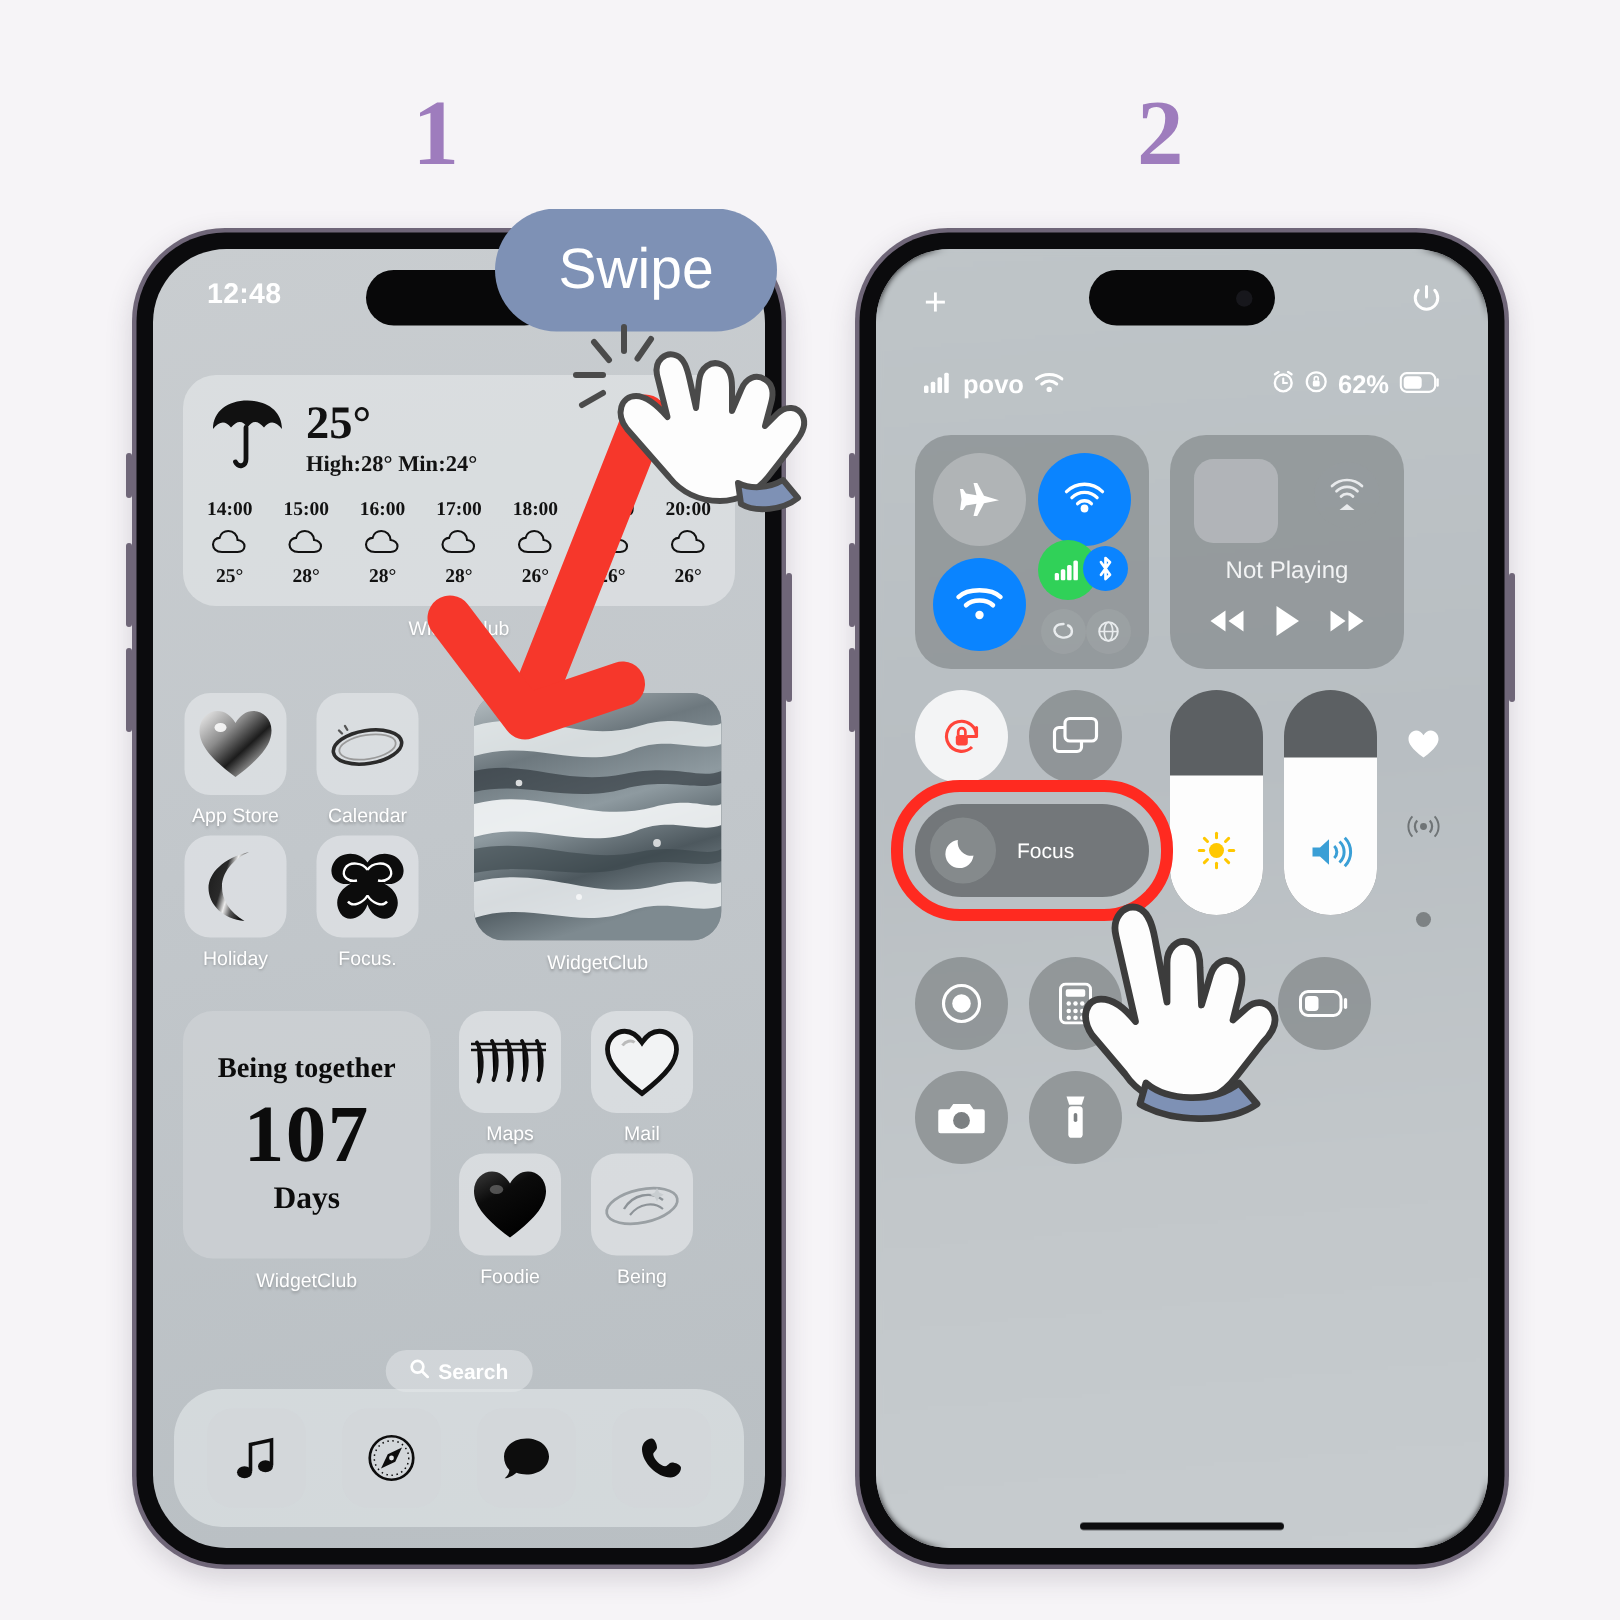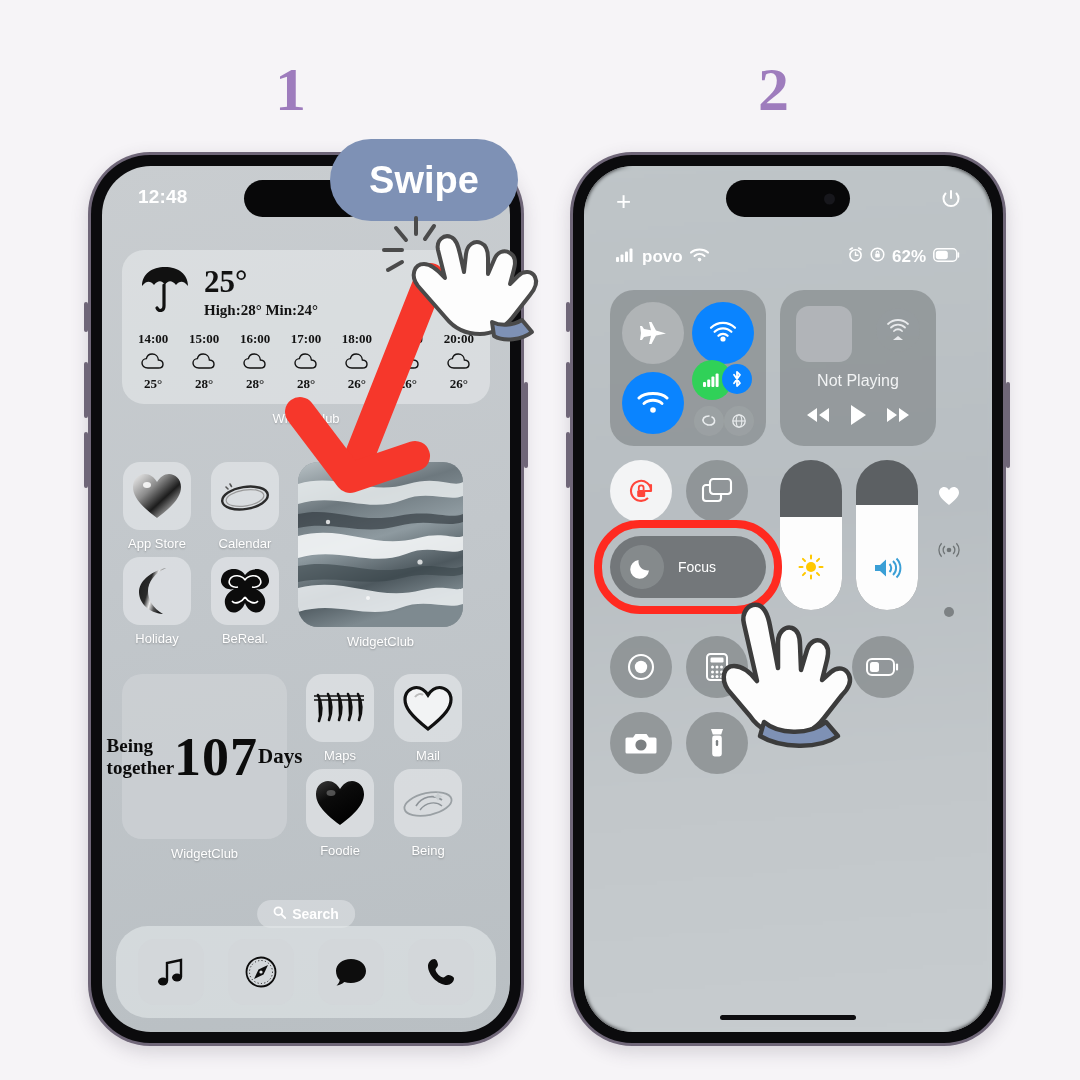--- a/index.html
+++ b/index.html
@@ -115,21 +115,21 @@
   .marble-w{width:165px;}
   .marble{
     width:165px;height:165px;border-radius:20px;overflow:hidden;position:relative;
     background:#8f979c;
   }
   .mlabel{color:#fff;font-size:13px;text-align:center;margin-top:7px;text-shadow:0 1px 2px rgba(0,0,0,.25);}
 
   
   .bt{
     width:165px;height:165px;border-radius:20px;background:rgba(205,209,212,.80);
-    display:flex;flex-direction:row;align-items:center;justify-content:center;
+    display:flex;flex-direction:column;align-items:center;justify-content:center;
     font-family:"Liberation Serif", serif;color:#0c0c0c;
   }
   .bt-t{font-size:19px;font-weight:bold;}
   .bt-n{font-size:54px;font-weight:bold;line-height:1.05;margin:4px 0 2px;letter-spacing:1px;}
   .bt-d{font-size:21px;font-weight:bold;}
   .bt-lb{color:#fff;font-size:13px;text-align:center;margin-top:7px;text-shadow:0 1px 2px rgba(0,0,0,.25);}
 
   
   .search{
     position:absolute;left:50%;transform:translateX(-50%);bottom:104px;
@@ -209,21 +209,21 @@
 
   .botrow{margin-top:14px;display:flex;gap:14px;align-items:center;}
   .botrow2{margin-top:14px;display:flex;gap:14px;}
   .homebar{position:absolute;left:50%;transform:translateX(-50%);bottom:12px;width:136px;height:5px;border-radius:3px;background:#0d0d0f;z-index:7;}
 
   
   .bubble{
     position:absolute;left:330px;top:139px;width:188px;height:82px;
     background:#7e91b5;border-radius:42px;
     display:flex;align-items:center;justify-content:center;
-    color:#fff;font-size:38px;font-weight:bold;
+    color:#fff;font-size:38px;font-weight:normal;
     z-index:40;
   }
   .hand{position:absolute;z-index:45;}
   #hand1{left:404px;top:214px;width:152px;height:132px;}
   #hand2{left:712px;top:598px;width:150px;height:152px;}
   .sparkle{position:absolute;z-index:44;}
   #sparkle1{left:372px;top:212px;width:80px;height:80px;}
   .arrow-wrap{position:absolute;left:280px;top:260px;width:210px;height:270px;z-index:42;}
 </style>
 </head>
@@ -327,21 +327,21 @@
                       <path d="M7 15 C3 15 1 12.5 1 10 C1 7.6 3 5.6 5.4 5.6 C6 2.8 8.4 1 11.2 1 C14.6 1 17.2 3.6 17.4 7 C20 7.2 22 9 22 11.2 C22 13.6 20 15 17.4 15 Z" fill="none" stroke="#111" stroke-width="1.4"></path>
                     </svg>
                   </div>
                 <div class="wx-t">26°</div>
               </div>
             </div>
             <div class="wx-label">WidgetClub</div>
           </div>
 
           <div class="grid">
-            <div style="display:flex;gap:18px;">
+            <div style="display:flex;gap:36px;">
               <div style="width:158px;">
                 <div class="row">
                   <div class="app">
                     <div class="app-ico">
                       <svg width="54" height="50" viewBox="0 0 54 50">
                         <defs>
                             <linearGradient id="ch1" x1="0" y1="0" x2="1" y2="1">
                           <stop offset="0%" stop-color="#f2f2f2"></stop>
                               <stop offset="35%" stop-color="#8b8b8b"></stop>
                           <stop offset="60%" stop-color="#1c1c1c"></stop>
@@ -385,21 +385,21 @@
                     <div class="app-lb">Holiday</div>
                   </div>
                   <div class="app">
                     <div class="app-ico">
                       <svg width="54" height="48" viewBox="0 0 54 48">
                         <path d="M27 8 C22 0 8 0 4 9 C0 18 8 24 16 22 C8 26 4 34 9 42 C14 49 24 45 27 36 C30 45 40 49 45 42 C50 34 46 26 38 22 C46 24 54 18 50 9 C46 0 32 0 27 8 Z" fill="#0c0c0c"></path>
                         <path d="M27 13 C24 8 15 7 12 12 C9 18 15 21 20 20 M27 13 C30 8 39 7 42 12 C45 18 39 21 34 20" fill="none" stroke="#fff" stroke-width="1.6"></path>
                         <path d="M27 30 C24 35 17 38 14 34 M27 30 C30 35 37 38 40 34" fill="none" stroke="#fff" stroke-width="1.6"></path>
                       </svg>
                     </div>
-                    <div class="app-lb">BeReal.</div>
+                    <div class="app-lb">Focus.</div>
                   </div>
                 </div>
               </div>
               <div class="marble-w">
                 <div class="marble">
                   <svg width="165" height="165" viewBox="0 0 165 165" preserveAspectRatio="none">
                     <defs>
                       <linearGradient id="mg" x1="0" y1="0" x2="0.3" y2="1">
                         <stop offset="0%" stop-color="#b9c2c6"></stop>
                           <stop offset="30%" stop-color="#6d787e"></stop>

